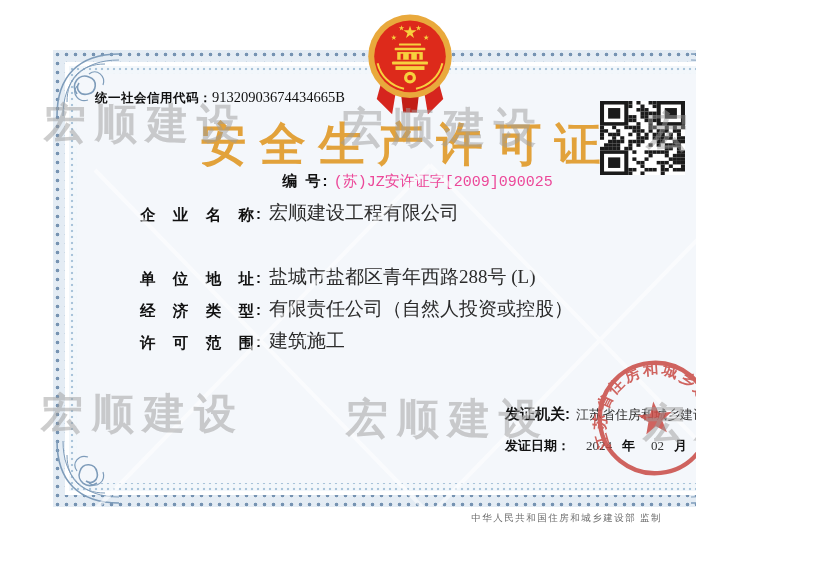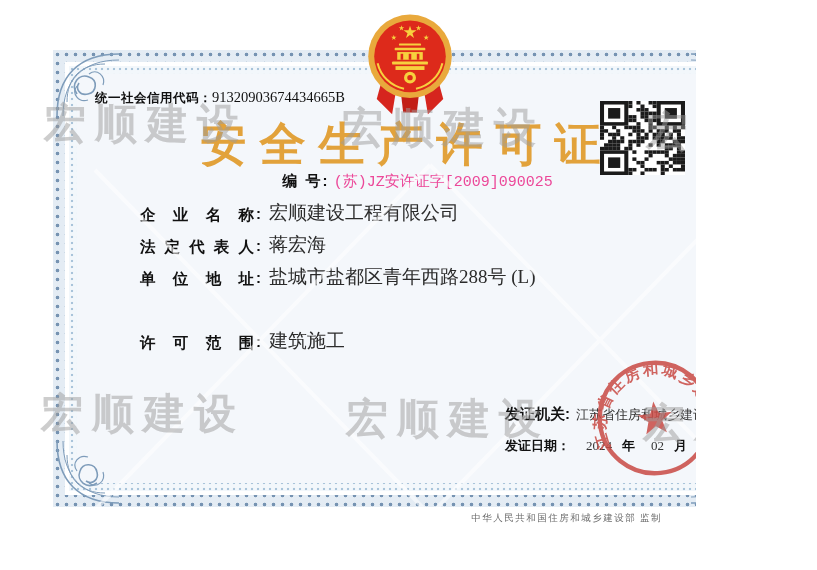--- a/index.html
+++ b/index.html
@@ -327,25 +327,25 @@
         <rect x="64" y="8" width="12" height="12" fill="#1b1b1b"></rect>
         <rect x="0" y="56" width="28" height="28" fill="#1b1b1b"></rect>
         <rect x="4" y="60" width="20" height="20" fill="#ffffff"></rect>
         <rect x="8" y="64" width="12" height="12" fill="#1b1b1b"></rect>
       </svg>
   </div>
 
   <div class="row row1">
     <span class="f-label">企 业 名 称</span><span class="f-colon">:</span><span class="f-value">宏顺建设工程有限公司</span>
   </div>
-  <div class="row row2">
-    <span class="f-label">法 定 代 表 人</span><span class="f-colon">:</span><span class="f-value">蒋宏海</span>
-  </div>
   <div class="row row3">
     <span class="f-label">单 位 地 址</span><span class="f-colon">:</span><span class="f-value">盐城市盐都区青年西路288号 (L)</span>
+  </div>
+  <div class="row row4">
+    <span class="f-label">经 济 类 型</span><span class="f-colon">:</span><span class="f-value">有限责任公司（自然人投资或控股）</span>
   </div>
   <div class="row row5">
     <span class="f-label">许 可 范 围</span><span class="f-colon">:</span><span class="f-value">建筑施工</span>
   </div>
 
   <div class="issuer-row">
     <span class="lbl">发证机关:</span><span class="val">江苏省住房和城乡建设厅</span>
   </div>
   <div class="date-row">
     <span class="lbl">发证日期：</span><span class="num">2024</span><span class="unit">年</span><span class="num">02</span><span class="unit">月</span><span class="num">18</span><span class="unit">日</span>

